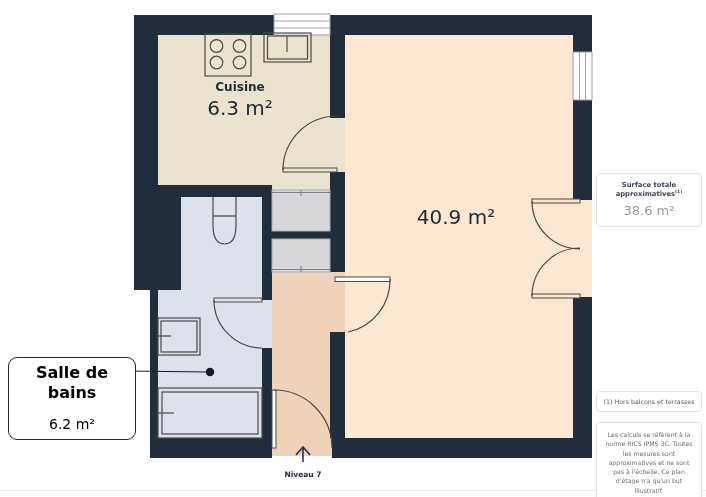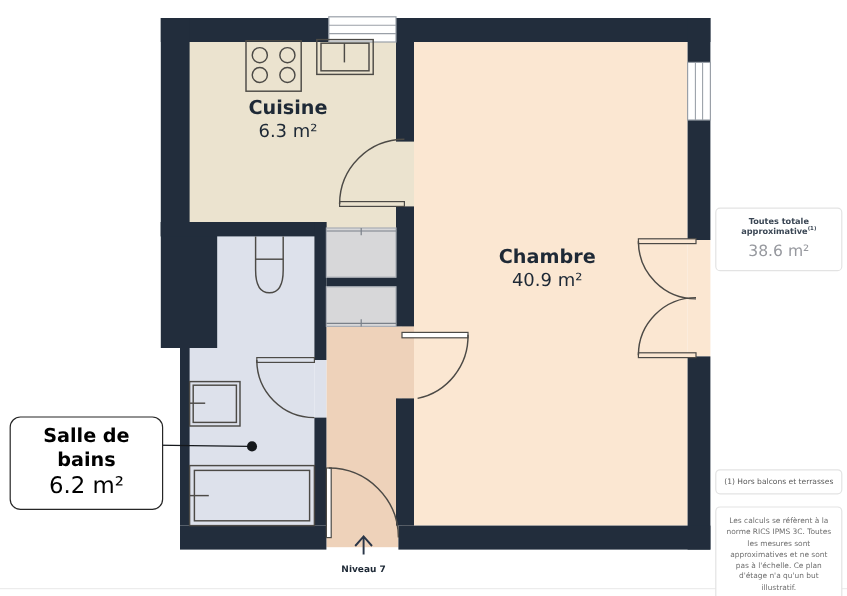--- a/index.html
+++ b/index.html
@@ -14,26 +14,26 @@
   .f-bath{fill:var(--bath,#dde1eb);}
   .f-closet{fill:var(--closet,#d7d7d9);stroke:#a9adb5;stroke-width:1;}
   .ln{stroke:var(--line,#4c4a46);stroke-width:1.2;fill:none;}
   .thin{stroke:#7a8089;stroke-width:1;fill:none;}
   .win{fill:#ffffff;stroke:#9aa0a8;stroke-width:1;}
   .winline{stroke:#9aa0a8;stroke-width:0.9;fill:none;}
   .leaf{stroke:var(--line,#4c4a46);stroke-width:1;}
   .leader{stroke:#15181c;stroke-width:1;fill:none;}
   
   .room-label{position:absolute;text-align:center;color:var(--text,#1e2936);z-index:2;pointer-events:none;}
-  .room-name{font-size:16px;font-weight:bold;line-height:1.25;}
-  .room-area{font-size:15px;line-height:1.3;}
-  .callout{position:absolute;left:8px;top:347px;width:126px;z-index:3;background:#fff;
+  .room-name{font-size:12px;font-weight:bold;line-height:1.25;}
+  .room-area{font-size:20px;line-height:1.3;}
+  .callout{position:absolute;left:8px;top:357px;width:126px;z-index:3;background:#fff;
            border:1.5px solid #262626;border-radius:9px;text-align:center;padding:5px 0 6px;}
   .callout .room-name{font-size:16px;}
-  .callout .room-area{font-size:19px;}
+  .callout .room-area{font-size:14px;margin-top:12px;}
   .level-label{position:absolute;left:253px;top:470px;width:100px;text-align:center;
                font-size:7.5px;font-weight:bold;color:var(--text,#1e2936);z-index:2;}
   
   .side{position:absolute;left:596px;top:0;width:108px;z-index:2;}
   .side-box{position:absolute;left:0;width:106px;background:#fff;border:1px solid #e3e3e3;
             border-radius:4px;text-align:center;box-sizing:border-box;}
   .surface-box{top:173px;padding:7px 3px 8px;}
   .surface-title{font-size:6.8px;font-weight:bold;color:#3a4654;}
   .surface-title sup{font-size:4.5px;}
   .surface-value{font-size:13px;color:#97999f;margin-top:5px;}
@@ -150,36 +150,35 @@
   <g>
     <path d="M303,462 V448 M296,455 L303,447 L310,455" fill="none" stroke="#2a3648" stroke-width="1.6"></path>
   </g>
 </svg>
 
 <div class="room-label" style="left:160px;top:80px;width:160px;">
   <div class="room-name">Cuisine</div>
   <div class="room-area">6.3 m²</div>
 </div>
 <div class="room-label" style="left:376px;top:204px;width:160px;">
-  <div class="room-name">Chambre</div>
   <div class="room-area">40.9 m²</div>
 </div>
 <div class="room-label" style="left:243px;top:308px;width:120px;">
 </div>
 
 <div class="callout">
   <div class="room-name">Salle de bains</div>
   <div class="room-area">6.2 m²</div>
 </div>
 
 <div class="level-label">Niveau 7</div>
 
 <div class="side">
   <div class="side-box surface-box">
-    <div class="surface-title"><span>Toutes totale approximative</span><sup>(1)</sup></div>
+    <div class="surface-title"><span>Surface totale approximatives</span><sup>(1)</sup></div>
     <div class="surface-value">38.6 m²</div>
   </div>
   <div class="side-box footnote-box">
     <div class="footnote-text">(1) Hors balcons et terrasses</div>
   </div>
   <div class="side-box legal-box">
     <div class="legal-text">Les calculs se réfèrent à la norme RICS IPMS 3C. Toutes les mesures sont approximatives et ne sont pas à l'échelle. Ce plan d'étage n'a qu'un but illustratif.</div>
 
   </div>
 </div>

